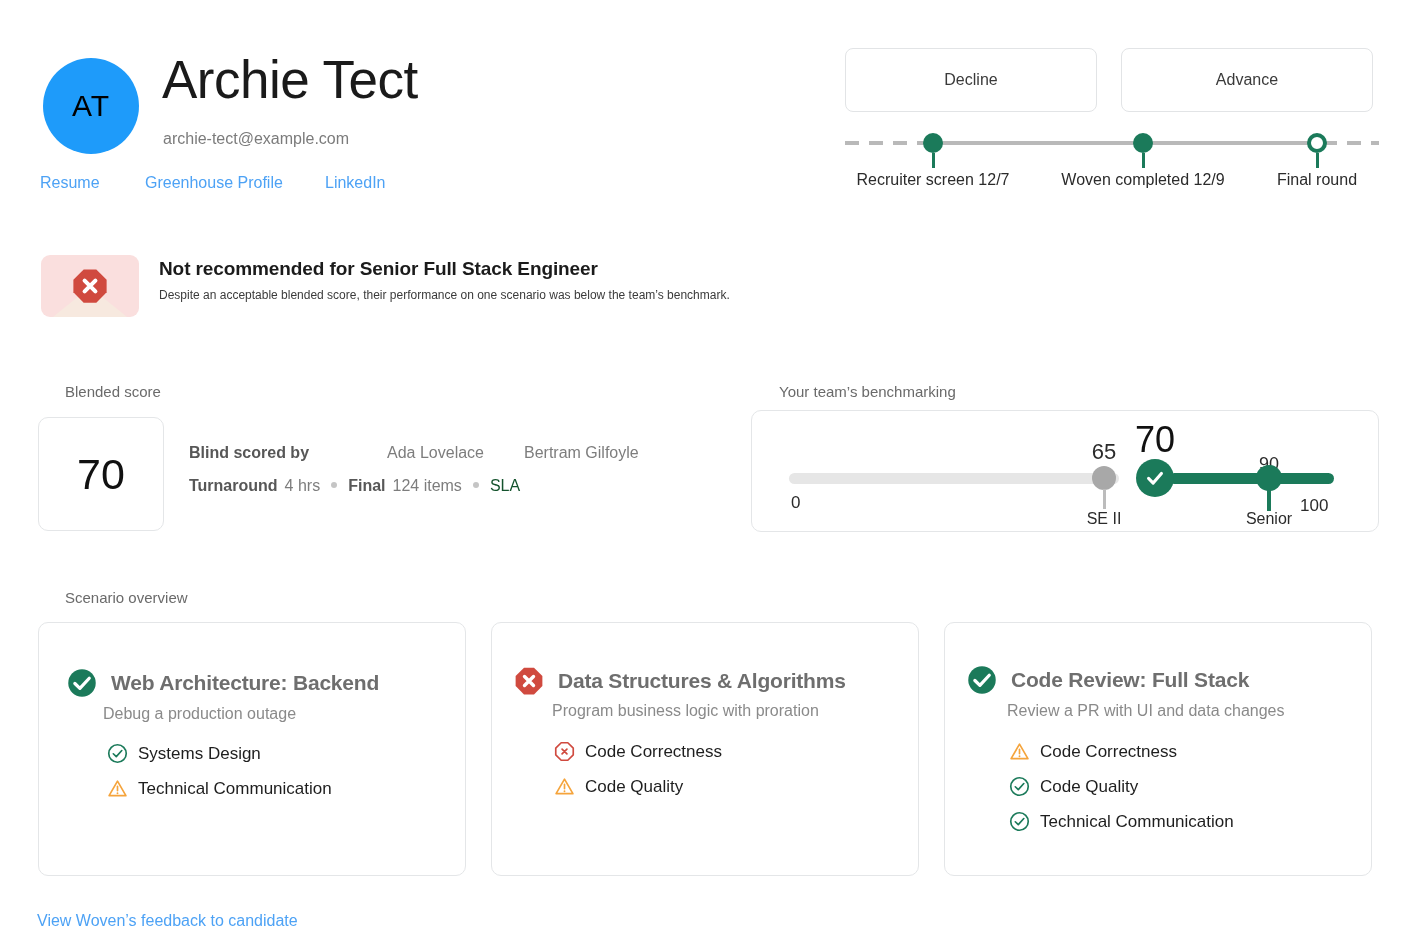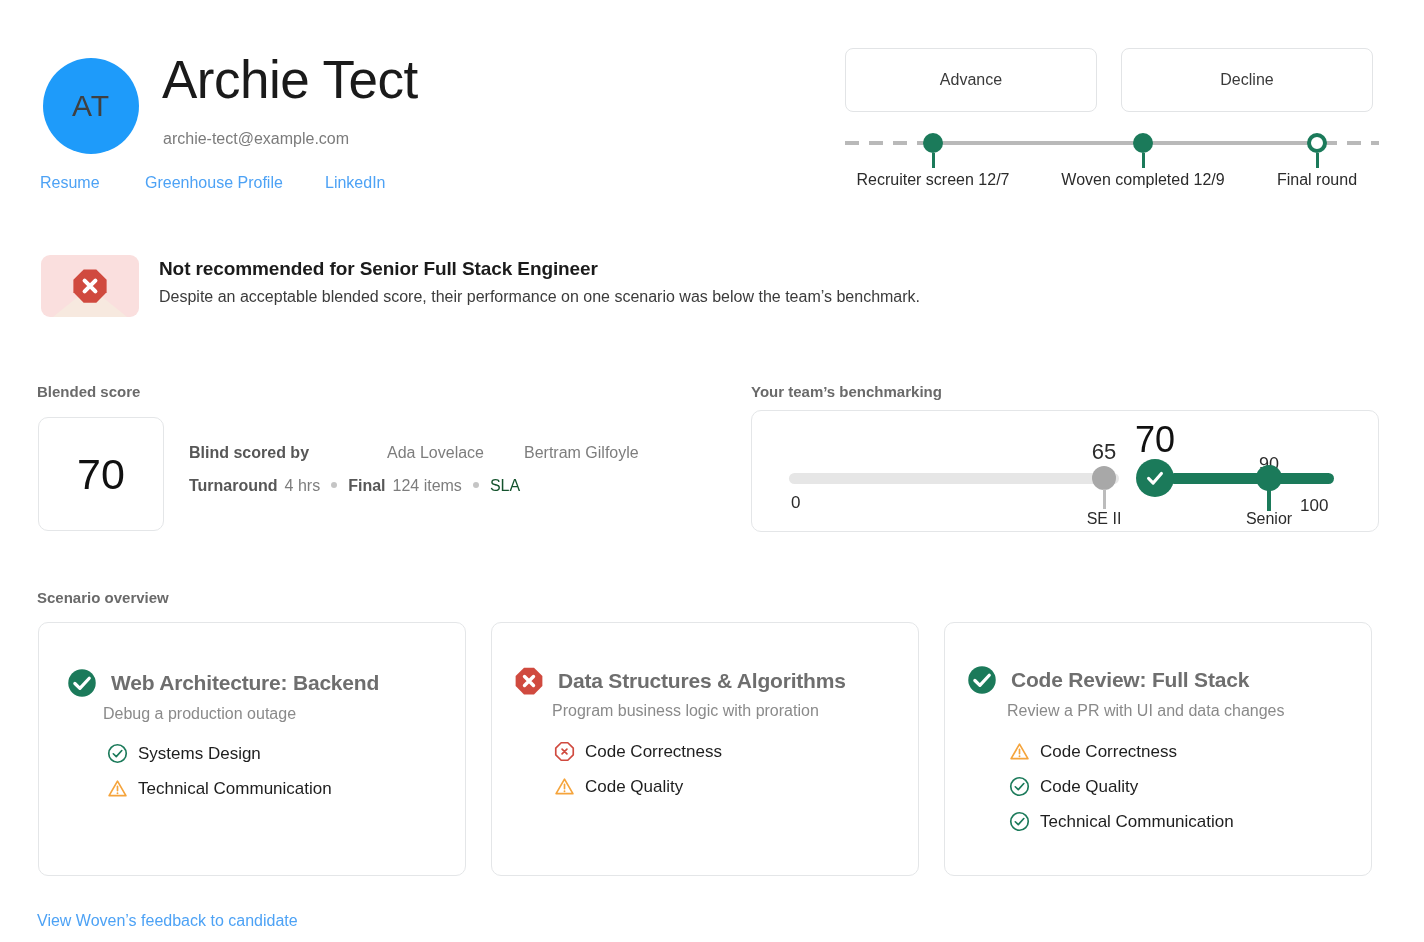--- a/index.html
+++ b/index.html
@@ -12,21 +12,21 @@
   }
   .page { position: relative; width: 1424px; height: 942px; }
 
   
   .header { position: absolute; left: 0; top: 0; width: 1424px; height: 215px; }
   .avatar {
     position: absolute; left: 43px; top: 58px;
     width: 96px; height: 96px; border-radius: 50%;
     background: #1e9bfa;
     display: flex; align-items: center; justify-content: center;
-    color: #404040; font-size: 30px; font-weight: 400; letter-spacing: 1px;
+    color: #000000; font-size: 30px; font-weight: 400; letter-spacing: 1px;
   }
   .cand-name {
     position: absolute; left: 162px; top: 52px;
     font-size: 53px; font-weight: 400; letter-spacing: -0.5px;
     color: #1a1a1a; line-height: 1.05;
   }
   .cand-email {
     position: absolute; left: 163px; top: 130px;
     font-size: 16px; color: #7b7b7b;
   }
@@ -81,25 +81,25 @@
     position: relative; overflow: hidden; flex: none;
   }
   .alert-icon .mound {
     position: absolute; left: 50%; bottom: -4px; transform: translateX(-50%);
     width: 0; height: 0; border-left: 42px solid transparent;
     border-right: 42px solid transparent; border-bottom: 34px solid #f7e9df;
   }
   .alert-icon svg { position: absolute; left: 30px; top: 12px; }
   .alert-text { padding-top: 3px; }
   .alert-title { font-size: 19px; font-weight: bold; color: #1b1b1b; letter-spacing: -0.1px; }
-  .alert-sub { font-size: 16px; color: #3b3b3b; margin-top: 8px; }
+  .alert-sub { font-size: 12px; color: #3b3b3b; margin-top: 8px; }
 
   
   .sec-label {
-    position: absolute; font-size: 15px; font-weight: bold; color: #6a6a6a;
+    position: absolute; font-size: 15px; font-weight: normal; color: #6a6a6a; margin-left: 28px;
   }
 
   
   .score-box {
     position: absolute; left: 38px; top: 417px; width: 126px; height: 114px;
     border: 1.6px solid #e4e6e8; border-radius: 10px; background: #fff;
     display: flex; align-items: center; justify-content: center;
     font-size: 43px; color: #111; font-weight: 400;
   }
   .score-meta { position: absolute; left: 189px; top: 444px; }
@@ -212,22 +212,22 @@
     </div>
     <div class="cand-name">Archie Tect</div>
     <div class="cand-email">archie-tect@example.com</div>
     <div class="links">
       <a>Resume</a>
       <a>Greenhouse Profile</a>
       <a>LinkedIn</a>
     </div>
 
     <div class="actions">
+      <button class="btn">Decline</button>
       <button class="btn">Advance</button>
-      <button class="btn">Decline</button>
     </div>
 
     <div class="stages">
       <div class="stage-dash-l"></div>
       <div class="stage-line"></div>
       <div class="stage-dash-r"></div>
 
       <div class="stage-node" style="left:88px">
         <div class="stage-dot"></div>
         <div class="stage-stem"></div>

